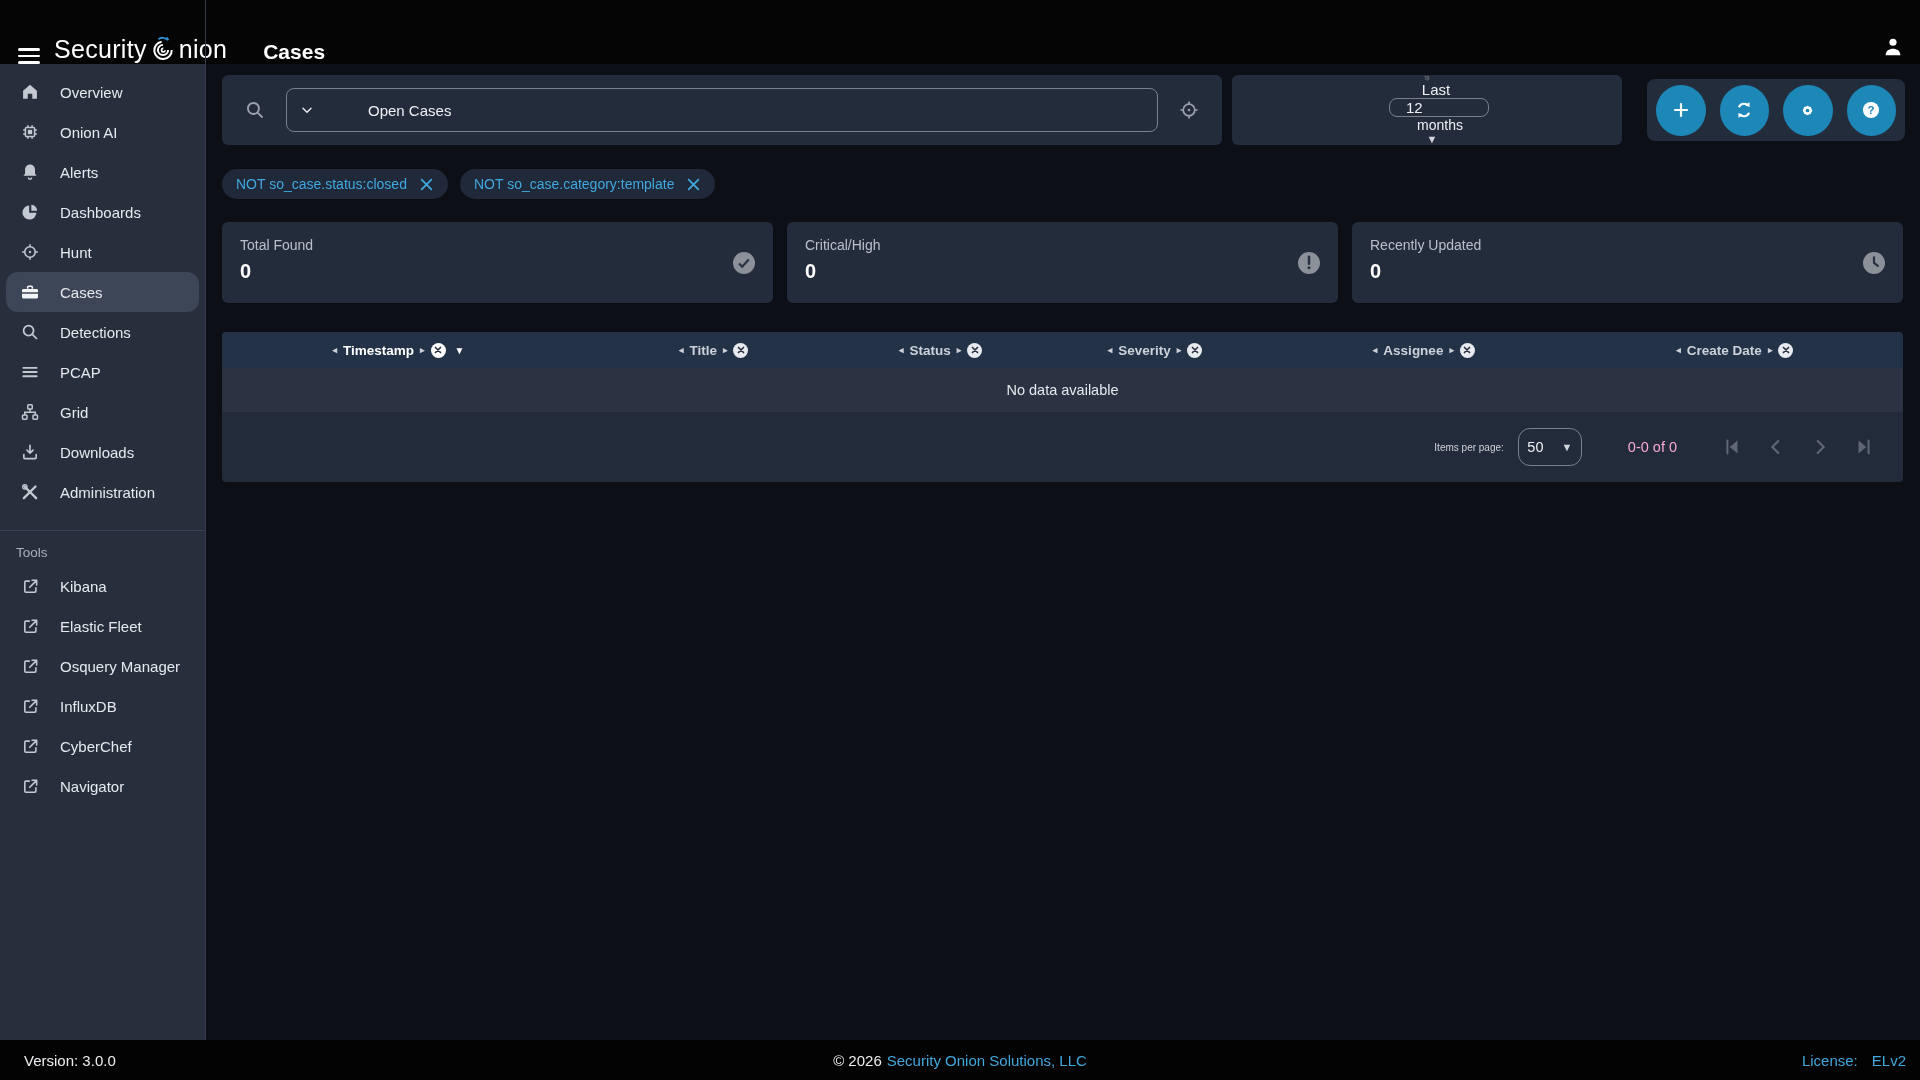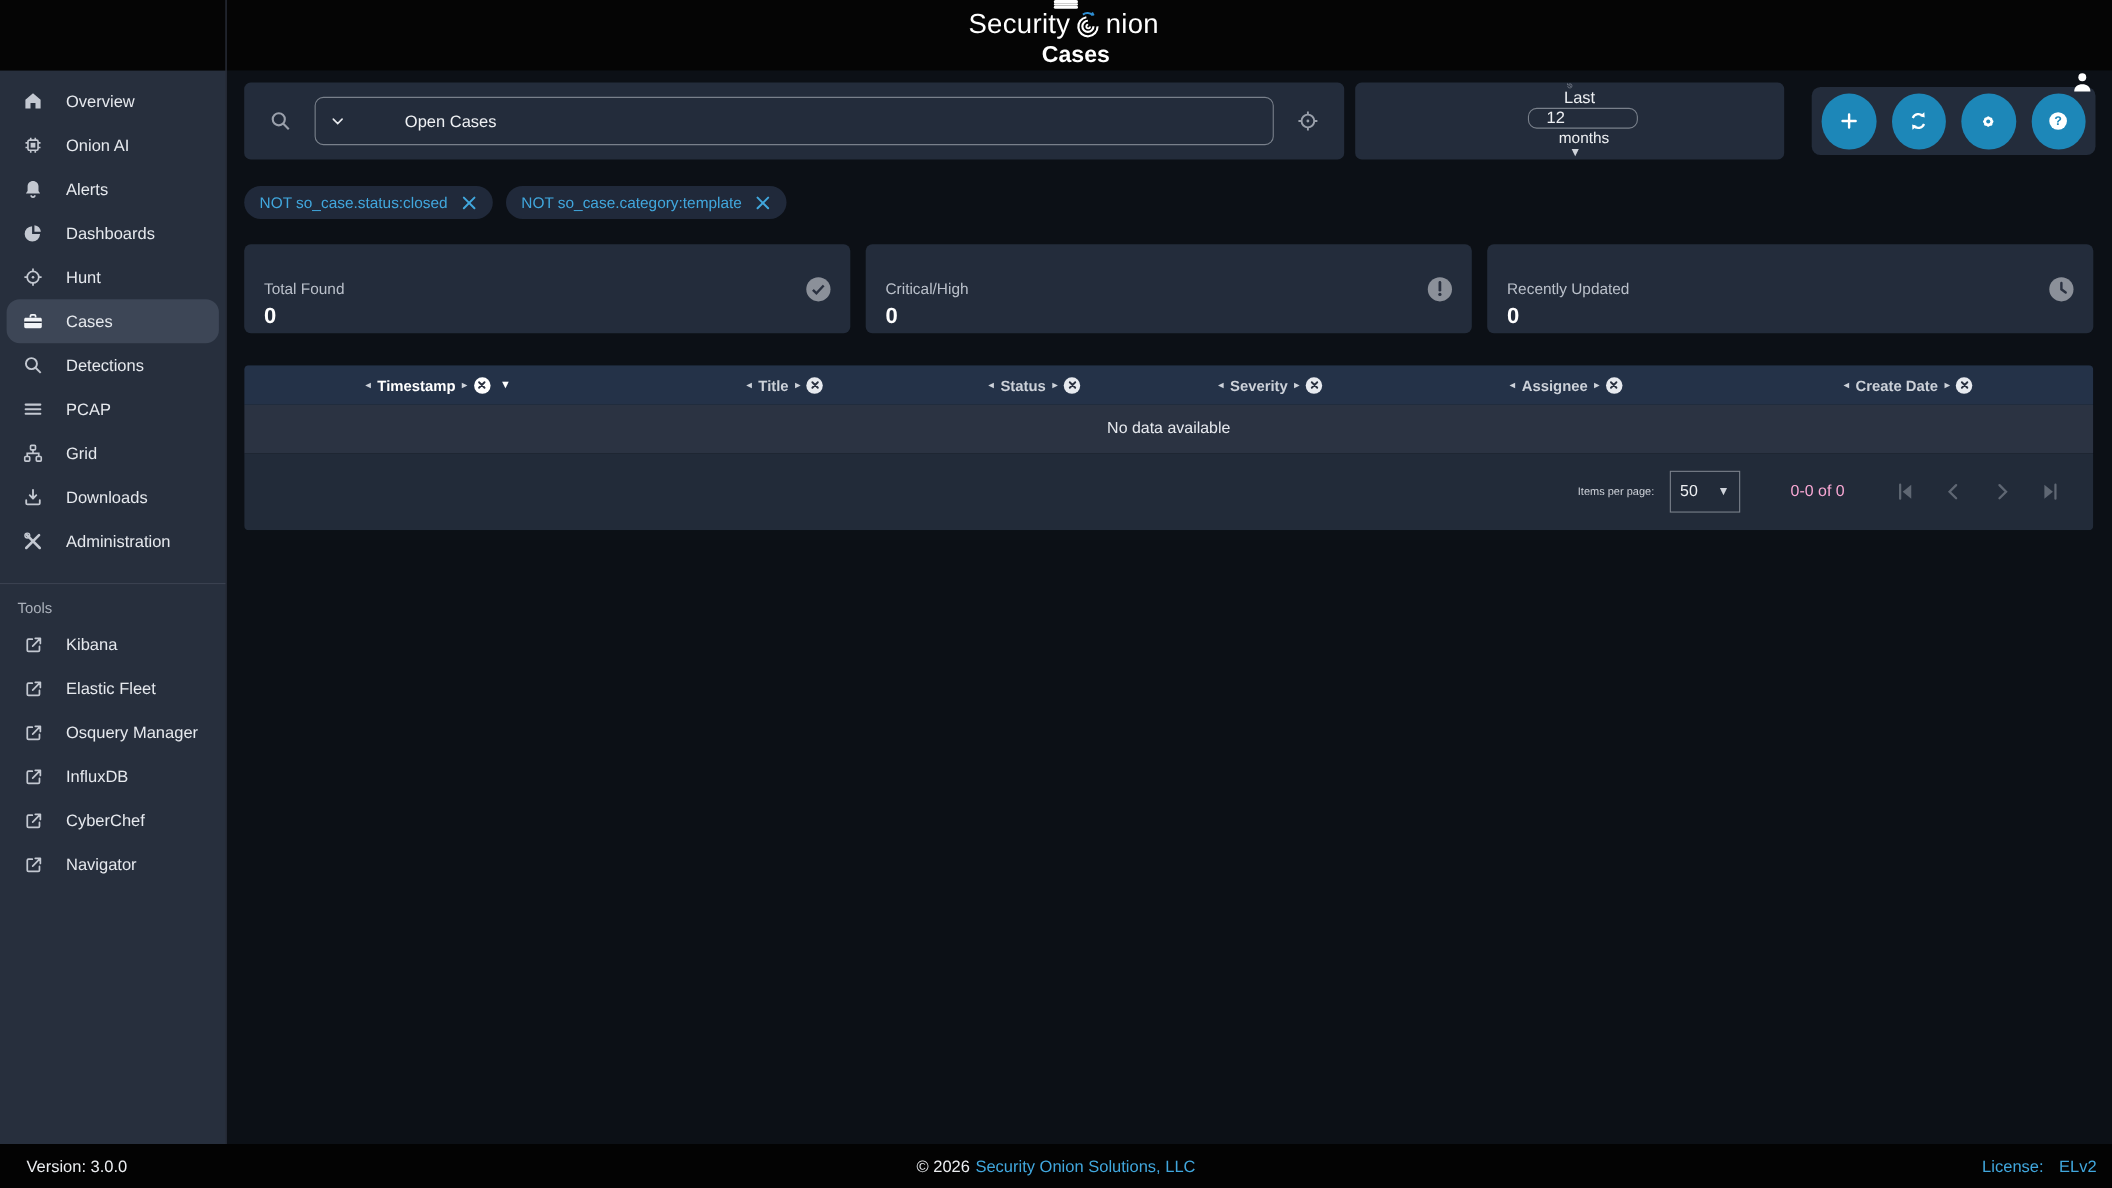--- a/index.html
+++ b/index.html
@@ -1,21 +1,21 @@
 <!DOCTYPE html>
 <html><head>
 <meta charset="utf-8">
 <style>
   * { margin:0; padding:0; box-sizing:border-box; }
   html,body { width:1920px; height:1080px; overflow:hidden; background:#0c1016;
               font-family:"Liberation Sans", sans-serif; }
 
   
   .topbar { position:absolute; top:0; left:0; right:0; height:64px; background:#050505; z-index:6;
-            display:flex; align-items:center;flex-direction:column; }
+            display:flex; align-items:flex-end; }
   .burger { width:22px; height:16px; margin-left:18px; display:flex; flex-direction:column;
             justify-content:space-between; cursor:pointer; }
   .burger span { display:block; height:2.6px; background:#fff; border-radius:2px; }
   .brand { display:flex; align-items:center; color:#fff; font-size:25px; font-weight:400;
            margin-left:14px; letter-spacing:.3px; }
   .brand svg { margin:0 1px; }
   .page-title { margin-left:36px; color:#fff; font-size:21px; font-weight:700; }
   .topbar-right { margin-left:auto; margin-right:14px; }
 
   
@@ -53,21 +53,21 @@
                display:flex; align-items:center; justify-content:center; }
 
   
   .chips-row { position:absolute; left:16px; top:105px; display:flex; gap:12px; }
   .chip { height:30px; border-radius:15px; background:#20293a; display:flex; align-items:center;
           padding:0 14px; color:#41a7dd; font-size:14px; }
   .chip .x { margin-left:12px; cursor:pointer; display:flex; }
 
   
   .cards-row { position:absolute; left:16px; top:158px; right:17px; display:flex; gap:14px; }
-  .card { flex:1; height:81px; background:#232c3b; border-radius:6px; position:relative; padding:32px 18px; }
+  .card { flex:1; height:81px; background:#232c3b; border-radius:6px; position:relative; padding:15px 18px; }
   .card-label { color:#bac0ca; font-size:14px; }
   .card-value { color:#fff; font-size:20px; font-weight:700; margin-top:7px; }
   .card-icon { position:absolute; right:16px; top:50%; transform:translateY(-50%); }
 
   
   .table-wrap { position:absolute; left:16px; top:268px; right:17px; border-radius:4px; overflow:hidden; }
   .thead { height:36px; background:#243248; display:flex; align-items:center; }
   .th { display:flex; align-items:center; justify-content:center; gap:6px; font-size:13.5px;
         color:#ccd1d9; font-weight:600; cursor:pointer; }
   .th.sorted .th-label { color:#fff; font-weight:700; }
@@ -75,21 +75,21 @@
   .xcirc { width:15px; height:15px; border-radius:50%; background:#e7eaef; display:flex;
            align-items:center; justify-content:center; cursor:pointer; }
   .th.sorted .xcirc { background:#fff; }
   .sort-ind { font-size:10px; color:#fff; margin-left:3px; }
   .c1{width:21%}.c2{width:16.5%}.c3{width:10.5%}.c4{width:15%}.c5{width:17%}.c6{width:20%}
   .empty-row { height:44px; background:#2b3342; display:flex; align-items:center; justify-content:center;
                color:#e6e9ee; font-size:14.5px; }
   .pagination { height:70px; background:#222b39; display:flex; align-items:center; justify-content:flex-end;
                 padding-right:28px; }
   .pp-label { color:#cfd3da; font-size:10px; }
-  .pp-select { margin-left:14px; width:64px; height:38px; border:1px solid #79808b; border-radius:0;
+  .pp-select { margin-left:14px; width:64px; height:38px; border:1px solid #79808b; border-radius:12px;
                display:flex; align-items:center; justify-content:center; gap:8px; color:#eef0f3;
                font-size:14.5px; cursor:pointer; }
   .pp-range { color:#f9a8d4; font-size:14.5px; margin-left:46px; }
   .pager { display:flex; align-items:center; gap:22px; margin-left:44px; }
   .pager button { background:none; border:none; cursor:default; display:flex; }
 
   
   .footer { position:absolute; left:0; bottom:0; right:0; height:40px; background:#030303; z-index:8;
             display:flex; align-items:center; font-size:15px; }
   .f-left { margin-left:24px; color:#eceef1; }

